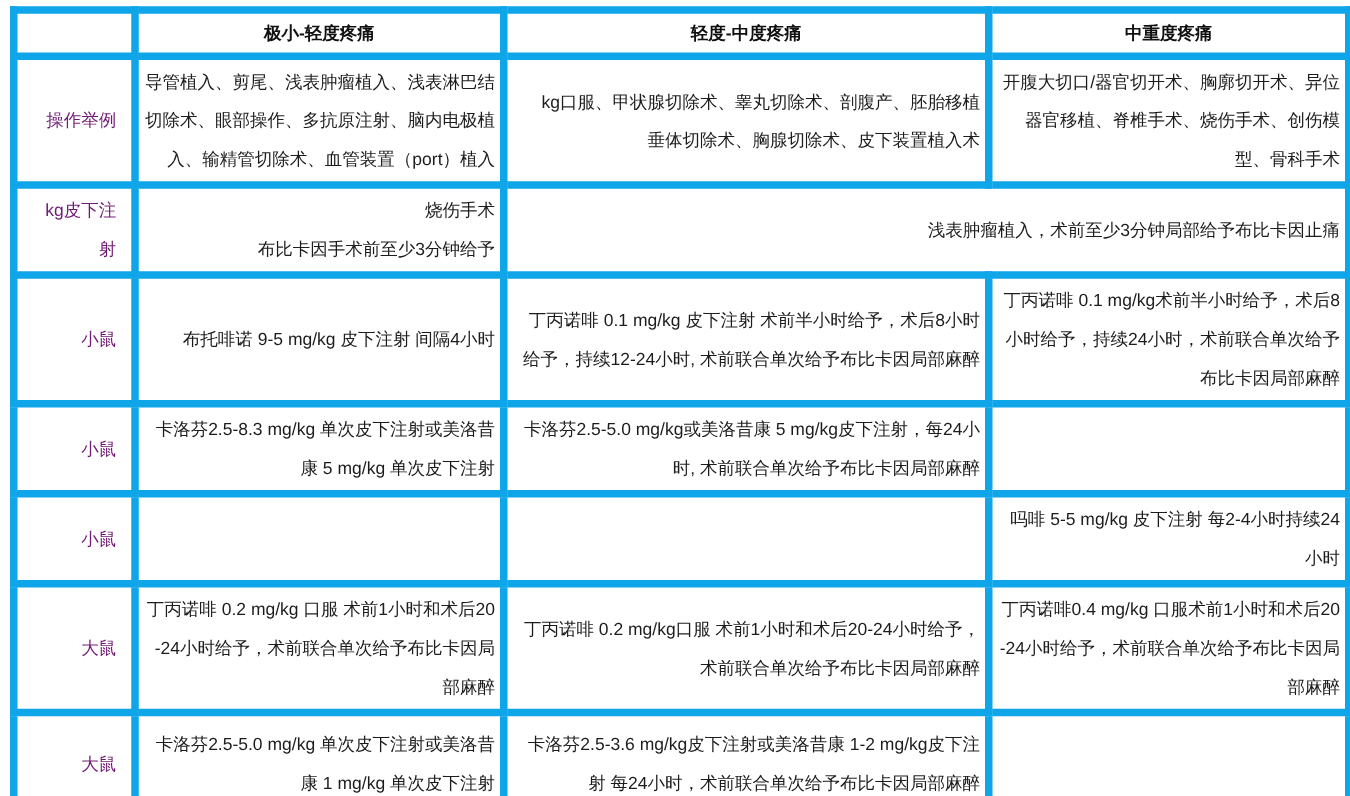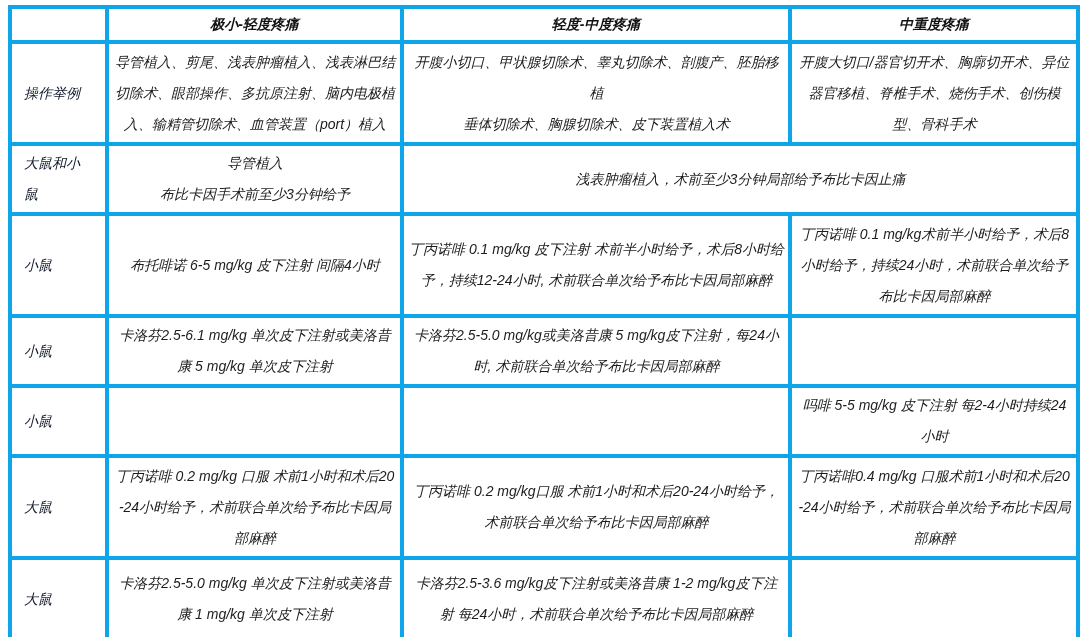--- a/index.html
+++ b/index.html
@@ -12,44 +12,43 @@
   }
   .canvas { position: relative; width: 1080px; height: 637px; background: #ffffff; }
   table.pain-table {
     position: absolute; left: 8px; top: 5px;
     width: 1068px;
     border-collapse: collapse;
     table-layout: fixed;
     background: #ffffff;
   }
   table.pain-table td, table.pain-table th {
-    border: 4px solid #0ea5e9;
+    border: 6px solid #0ea5e9;
     vertical-align: middle;
     font-size: 14px;
     line-height: 31px;
     overflow: hidden;
-    font-style: italic;
   }
   table.pain-table tr.last-row td { border-bottom: 2px solid #2e2e2e; }
   th.col-header {
     font-weight: bold;
     text-align: center;
     font-size: 14.5px;
     height: 25px;
     line-height: 23px;
     padding: 0 2px;
     color: #111111;
   }
   td.row-label {
-    text-align: left;
+    text-align: right;
     padding: 0 12px;
-    color: #0f172a;
+    color: #701a75;
   }
   td.cell {
-    text-align: center;
+    text-align: right;
     padding: 2px 4px 2px 5px;
     white-space: pre-wrap;
     word-break: break-all;
   }
   tr.r-ops     { height: 102px; }
   tr.r-local   { height: 58px;  }
   tr.r-mouse1  { height: 102px; }
   tr.r-mouse2  { height: 56px;  }
   tr.r-mouse3  { height: 30px;  }
   tr.r-rat1    { height: 102px; }
@@ -72,42 +71,42 @@
         <tr>
       <th class="col-header"></th>
       <th class="col-header">极小-轻度疼痛</th>
       <th class="col-header">轻度-中度疼痛</th>
       <th class="col-header">中重度疼痛</th>
     </tr>
 
     <tr class="r-ops">
       <td class="row-label">操作举例</td>
       <td class="cell">导管植入、剪尾、浅表肿瘤植入、浅表淋巴结切除术、眼部操作、多抗原注射、脑内电极植入、输精管切除术、血管装置（port）植入</td>
-      <td class="cell">开腹小切口、甲状腺切除术、睾丸切除术、剖腹产、胚胎移植
+      <td class="cell">kg口服、甲状腺切除术、睾丸切除术、剖腹产、胚胎移植
 垂体切除术、胸腺切除术、皮下装置植入术</td>
       <td class="cell">开腹大切口/器官切开术、胸廓切开术、异位器官移植、脊椎手术、烧伤手术、创伤模型、骨科手术</td>
     </tr>
 
     <tr class="r-local">
-      <td class="row-label">大鼠和小鼠</td>
-      <td class="cell">导管植入
+      <td class="row-label">kg皮下注射</td>
+      <td class="cell">烧伤手术
 布比卡因手术前至少3分钟给予</td>
       <td class="cell" colspan="2">浅表肿瘤植入，术前至少3分钟局部给予布比卡因止痛</td>
     </tr>
 
     <tr class="r-mouse1">
       <td class="row-label">小鼠</td>
-      <td class="cell">布托啡诺 6-5 mg/kg 皮下注射 间隔4小时</td>
+      <td class="cell">布托啡诺 9-5 mg/kg 皮下注射 间隔4小时</td>
       <td class="cell">丁丙诺啡 0.1 mg/kg 皮下注射 术前半小时给予，术后8小时给予，持续12-24小时, 术前联合单次给予布比卡因局部麻醉</td>
       <td class="cell">丁丙诺啡 0.1 mg/kg术前半小时给予，术后8小时给予，持续24小时，术前联合单次给予布比卡因局部麻醉</td>
     </tr>
 
     <tr class="r-mouse2">
       <td class="row-label">小鼠</td>
-      <td class="cell">卡洛芬2.5-6.1 mg/kg 单次皮下注射或美洛昔康 5 mg/kg 单次皮下注射</td>
+      <td class="cell">卡洛芬2.5-8.3 mg/kg 单次皮下注射或美洛昔康 5 mg/kg 单次皮下注射</td>
       <td class="cell">卡洛芬2.5-5.0 mg/kg或美洛昔康 5 mg/kg皮下注射，每24小时, 术前联合单次给予布比卡因局部麻醉</td>
       <td class="cell"></td>
     </tr>
 
     <tr class="r-mouse3">
       <td class="row-label">小鼠</td>
       <td class="cell"></td>
       <td class="cell"></td>
       <td class="cell">吗啡 5-5 mg/kg 皮下注射 每2-4小时持续24小时</td>
     </tr>

